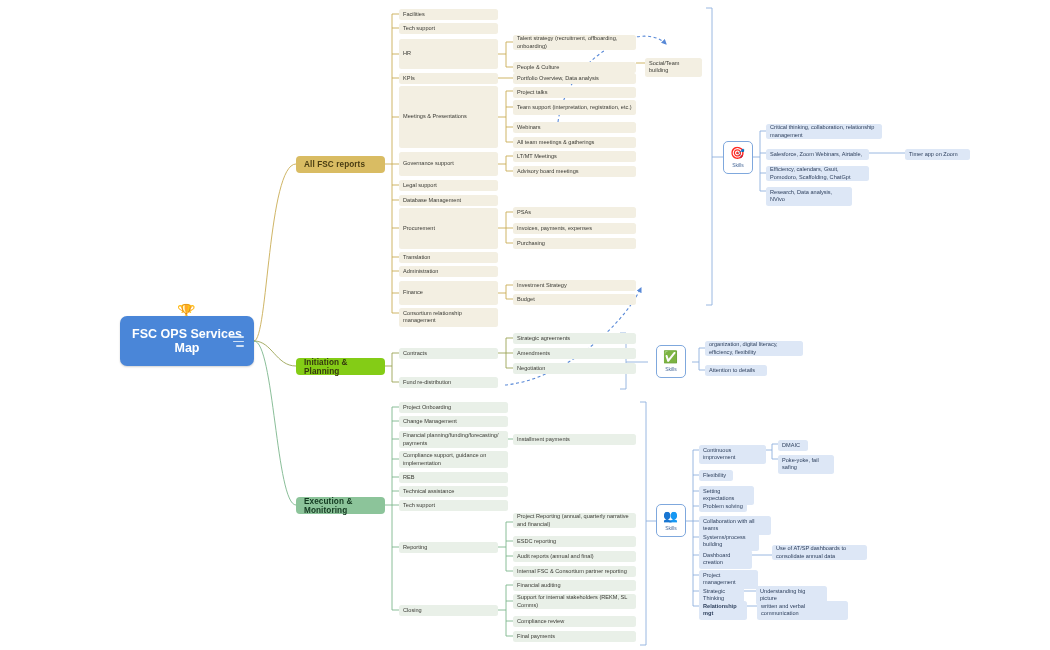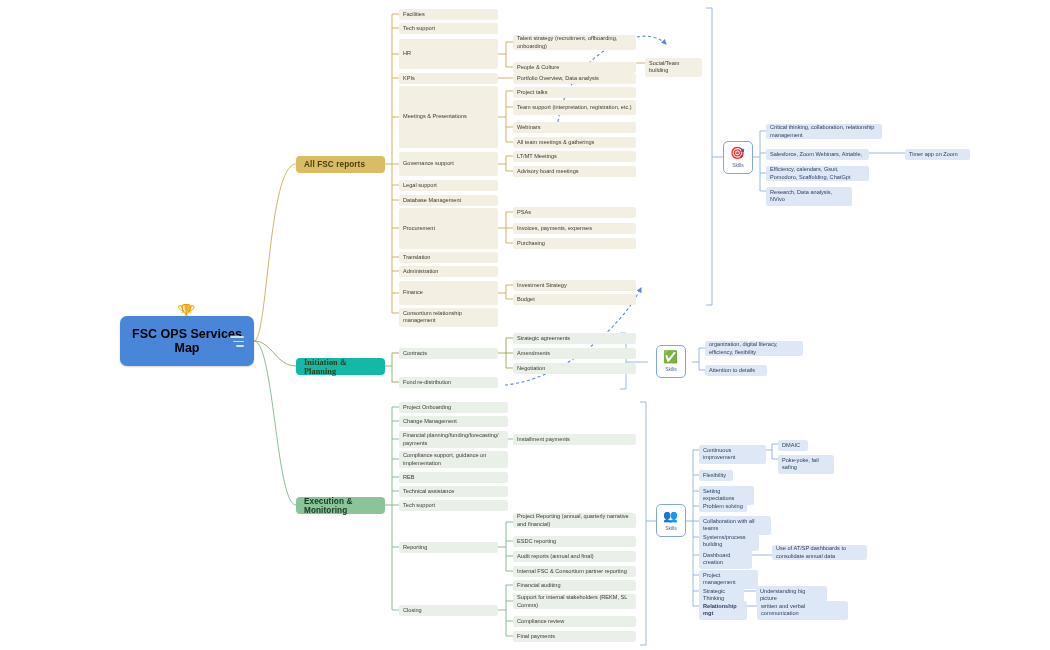--- a/index.html
+++ b/index.html
@@ -12,38 +12,38 @@
   svg.links{position:absolute;left:0;top:0;width:1050px;height:650px;pointer-events:none;}
 
   .node{position:absolute;box-sizing:border-box;border-radius:4px;
         display:flex;align-items:center;}
   .node .txt{display:block;width:100%;}
 
   
   .root{
     left:120px;top:316px;width:134px;height:50px;
     background:#4a86d8;border-radius:7px;
-    color:#000000;font-size:12.5px;font-weight:700;
+    color:#ffffff;font-size:12.5px;font-weight:700;
     text-align:center;line-height:14px;
     justify-content:center;
     box-shadow:0 1px 2px rgba(0,0,0,.18);
   }
   .root-wrap{position:absolute;left:120px;top:304px;width:134px;height:62px;}
   .root-icon{position:absolute;left:0;top:0;width:134px;text-align:center;
              font-size:15px;line-height:15px;}
   .root-burger{position:absolute;right:7px;top:30px;width:14px;}
   .root-burger i{display:block;height:1.5px;background:#cfe0f5;margin-bottom:3px;border-radius:1px;}
   .root-burger i:nth-child(2){width:11px;margin-left:3px;}
   .root-burger i:nth-child(3){width:8px;margin-left:6px;}
 
   
   .br{height:17px;border-radius:4px;font-size:8.2px;font-weight:700;
       padding:0 8px;letter-spacing:.1px;}
   .br-gold{background:#d9bc63;color:#4a3d12;}
-  .br-olive{background:#14b8a6;color:#35380f;font-family:Liberation Serif, serif;}
+  .br-olive{background:#84cc16;color:#35380f;}
   .br-green{background:#8cc49a;color:#12381f;}
 
   
   .pill{font-size:5.6px;line-height:7.4px;border-radius:2.5px;
         padding:2px 4px;color:#3a3a34;}
   .pill.cream{background:#f3efe2;}
   .pill.sage{background:#e9f0e8;}
   .pill.blue{background:#dde7f6;color:#2d3f5c;}
 
   

